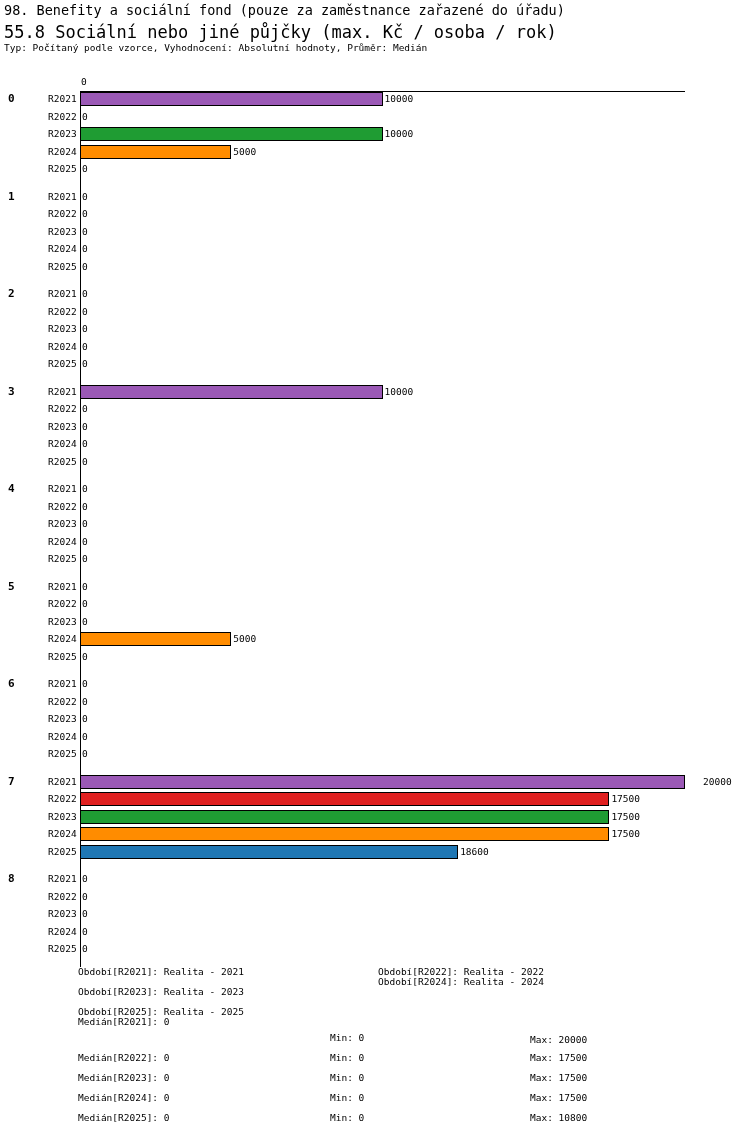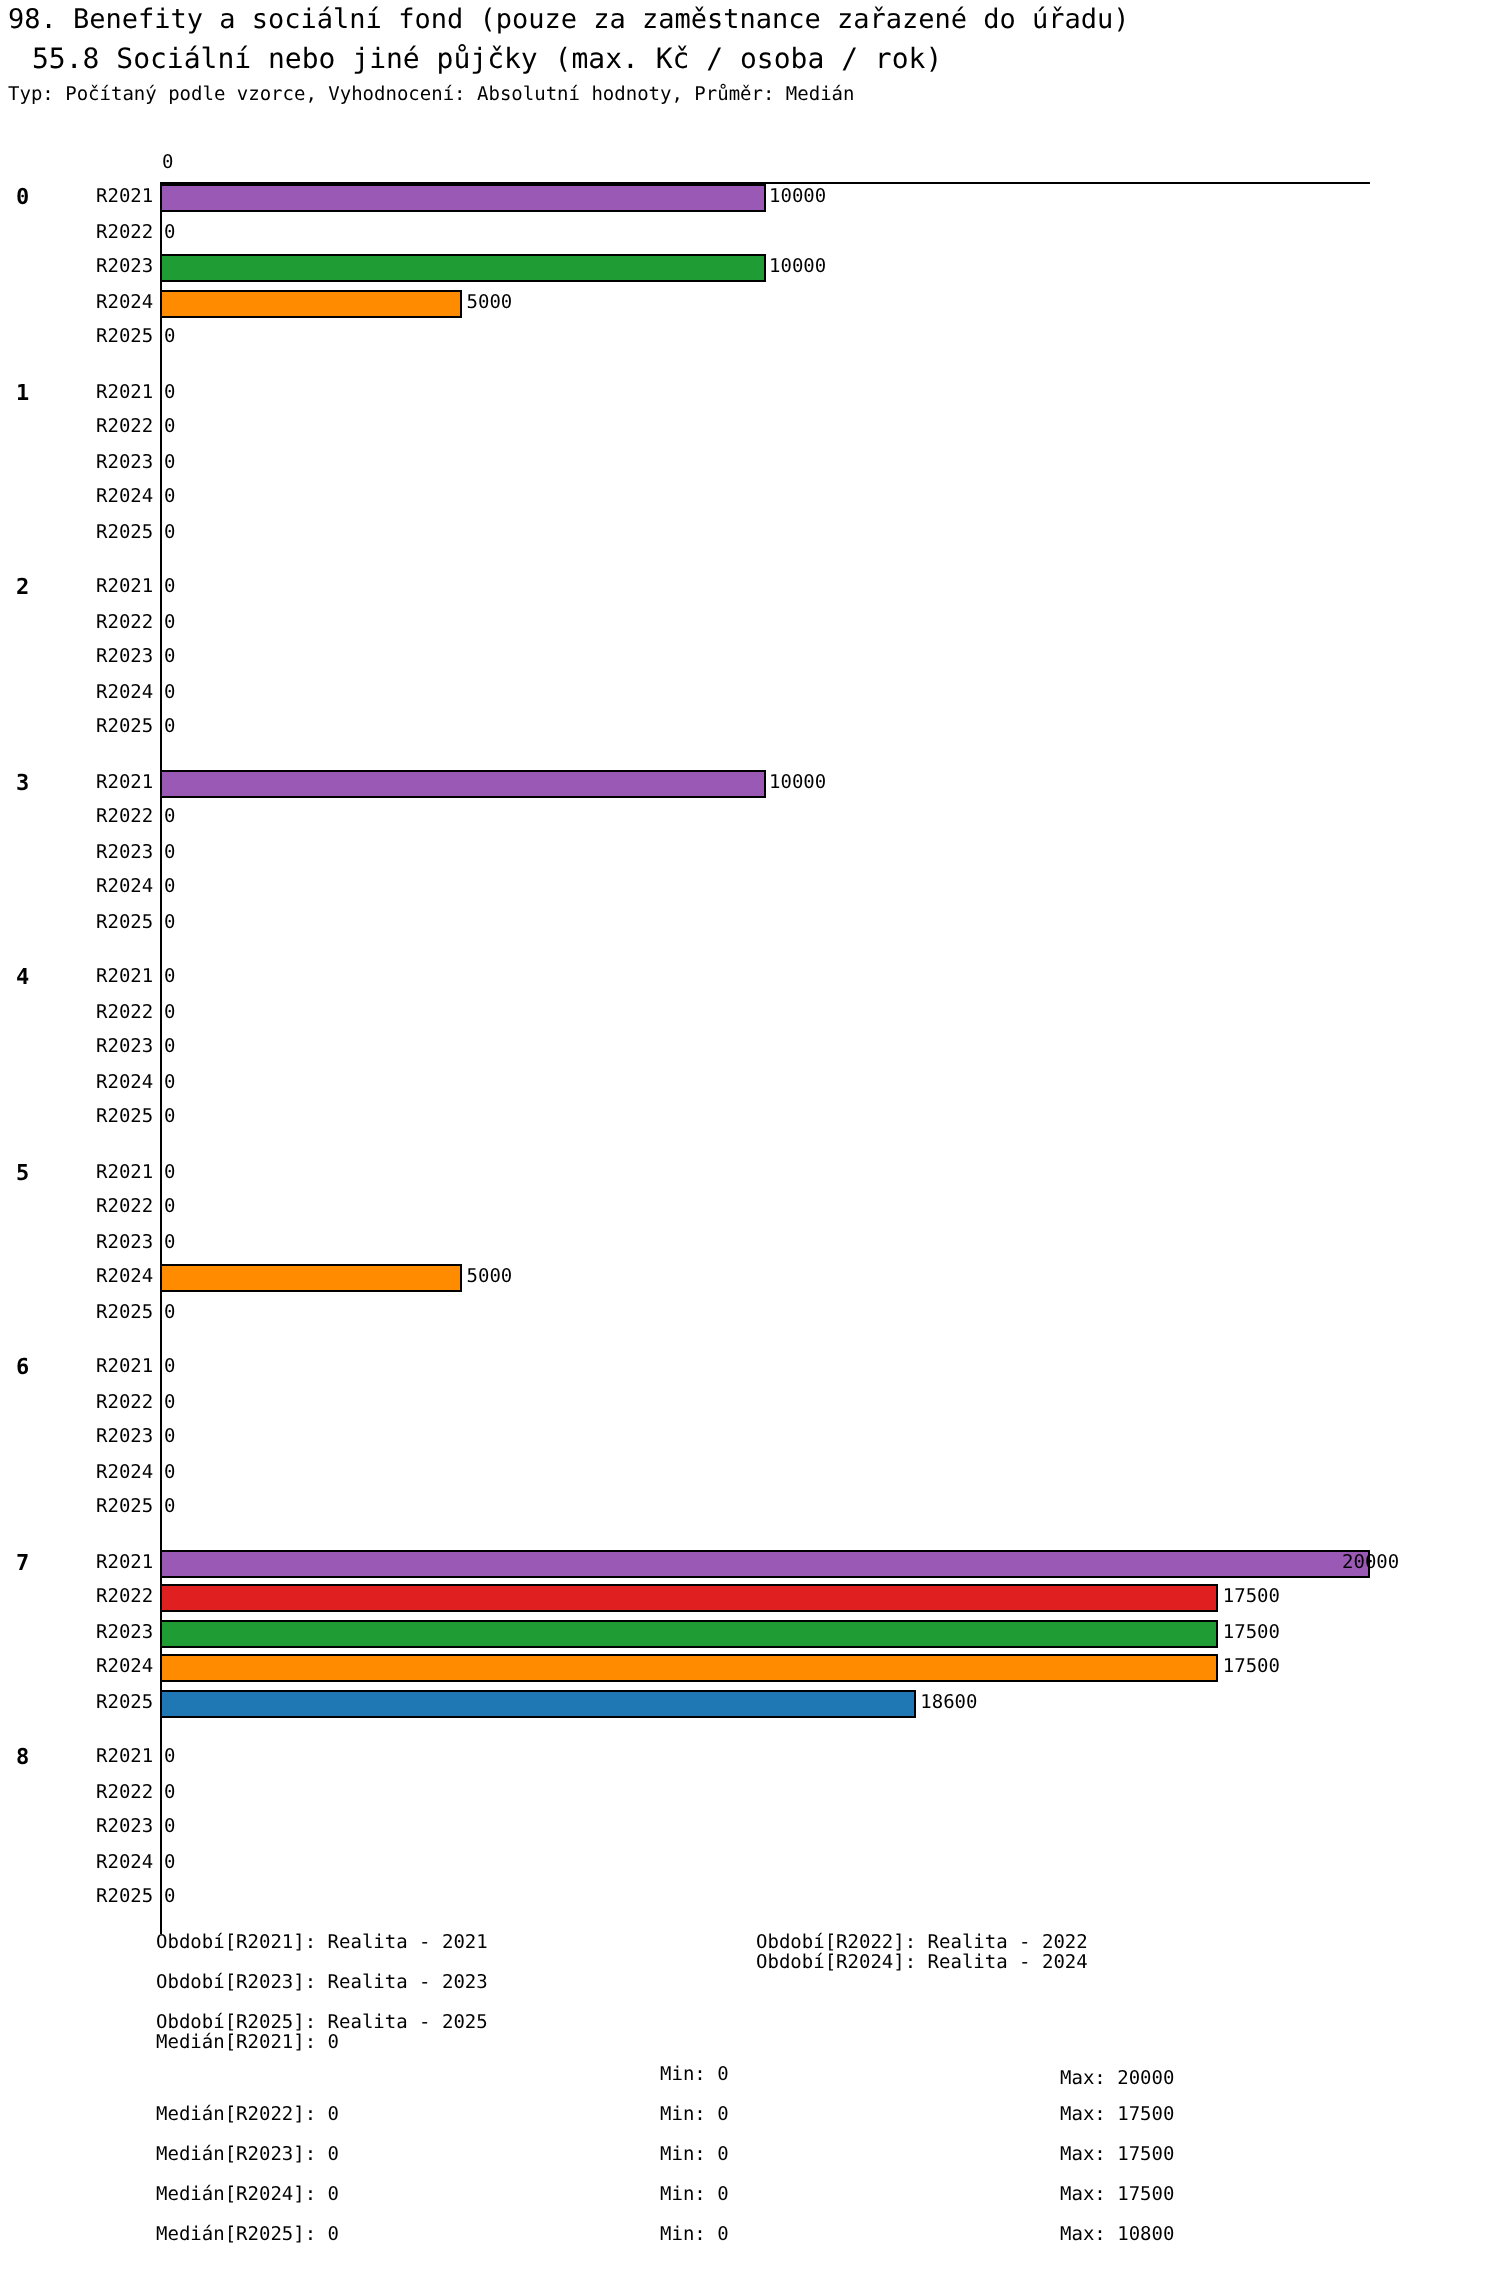--- a/index.html
+++ b/index.html
@@ -9,22 +9,22 @@
     font-family:"DejaVu Sans Mono", monospace;
     color:#000000;
     overflow:hidden;
     position:relative;
   }
   .title1{
     position:absolute;left:4px;top:2px;
     font-size:13.5px;letter-spacing:0px;white-space:nowrap;
   }
   .title2{
-    position:absolute;left:16px;top:22px;
-    font-size:14px;white-space:nowrap;
+    position:absolute;left:4px;top:22px;
+    font-size:17px;white-space:nowrap;
   }
   .subtitle{
     position:absolute;left:4px;top:42px;
     font-size:9.5px;white-space:nowrap;
   }
   
   #plot{
     position:absolute;
     left:0;top:74px;
     width:750px;height:880px;
@@ -158,21 +158,21 @@
     <div class="bar-val" style="left: 82px; top: 621.6px;">0</div>
     <div class="row-label" style="top: 639.2px;">R2023</div>
     <div class="bar-val" style="left: 82px; top: 639.2px;">0</div>
     <div class="row-label" style="top: 656.8px;">R2024</div>
     <div class="bar-val" style="left: 82px; top: 656.8px;">0</div>
     <div class="row-label" style="top: 674.4px;">R2025</div>
     <div class="bar-val" style="left: 82px; top: 674.4px;">0</div>
     <div class="grp-label" style="top: 700.5px;">7</div>
     <div class="row-label" style="top: 701.5px;">R2021</div>
     <div class="bar" style="left: 80px; top: 700.5px; width: 605px; background: rgb(155, 89, 182);"></div>
-    <div class="bar-val" style="left: 671px; top: 701.5px;">20000</div>
+    <div class="bar-val" style="left: 703px; top: 701.5px;">20000</div>
     <div class="row-label" style="top: 719.1px;">R2022</div>
     <div class="bar" style="left: 80px; top: 718.1px; width: 529.375px; background: rgb(224, 32, 32);"></div>
     <div class="bar-val" style="left: 611.375px; top: 719.1px;">17500</div>
     <div class="row-label" style="top: 736.7px;">R2023</div>
     <div class="bar" style="left: 80px; top: 735.7px; width: 529.375px; background: rgb(31, 156, 51);"></div>
     <div class="bar-val" style="left: 611.375px; top: 736.7px;">17500</div>
     <div class="row-label" style="top: 754.3px;">R2024</div>
     <div class="bar" style="left: 80px; top: 753.3px; width: 529.375px; background: rgb(255, 140, 0);"></div>
     <div class="bar-val" style="left: 611.375px; top: 754.3px;">17500</div>
     <div class="row-label" style="top: 771.9px;">R2025</div>

